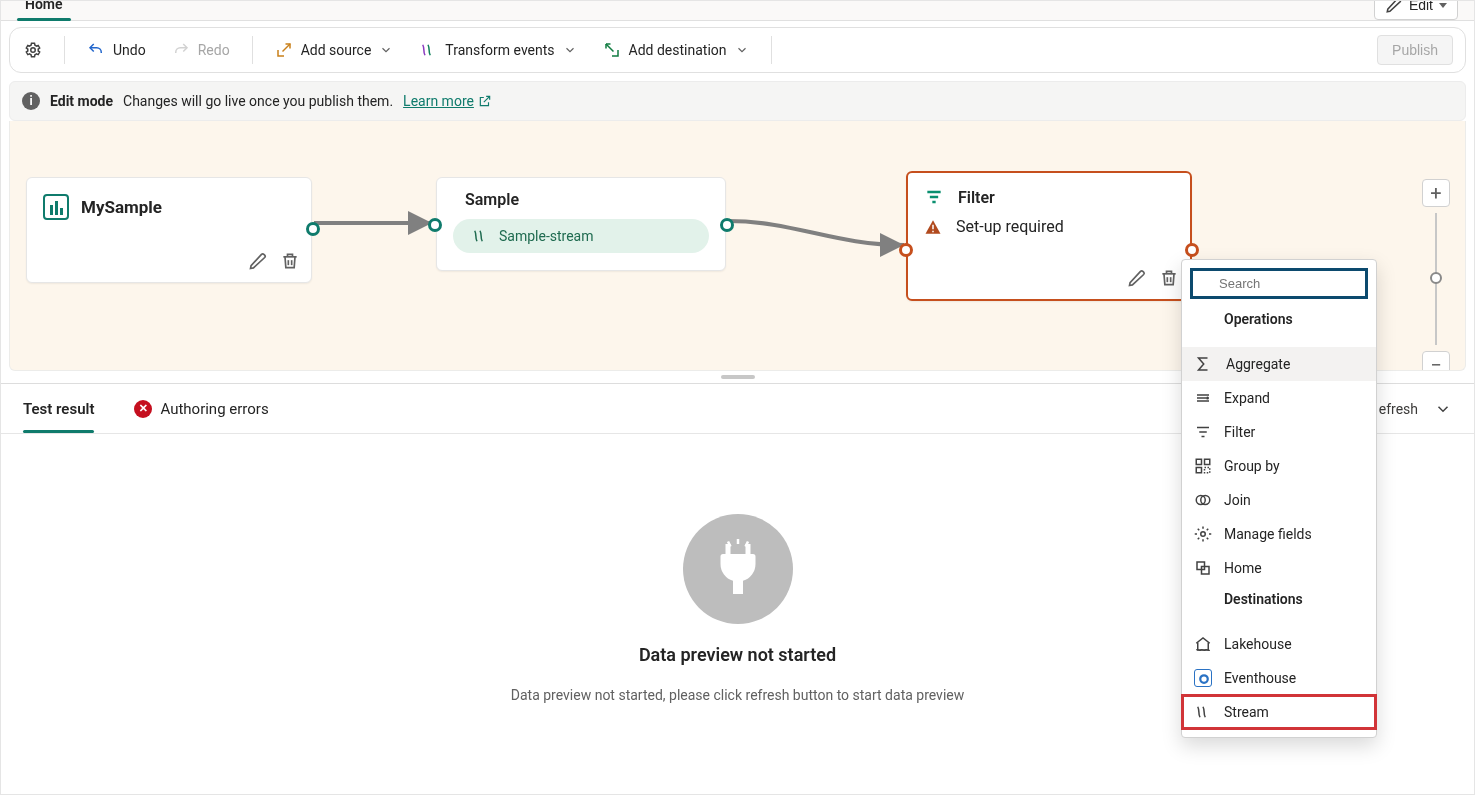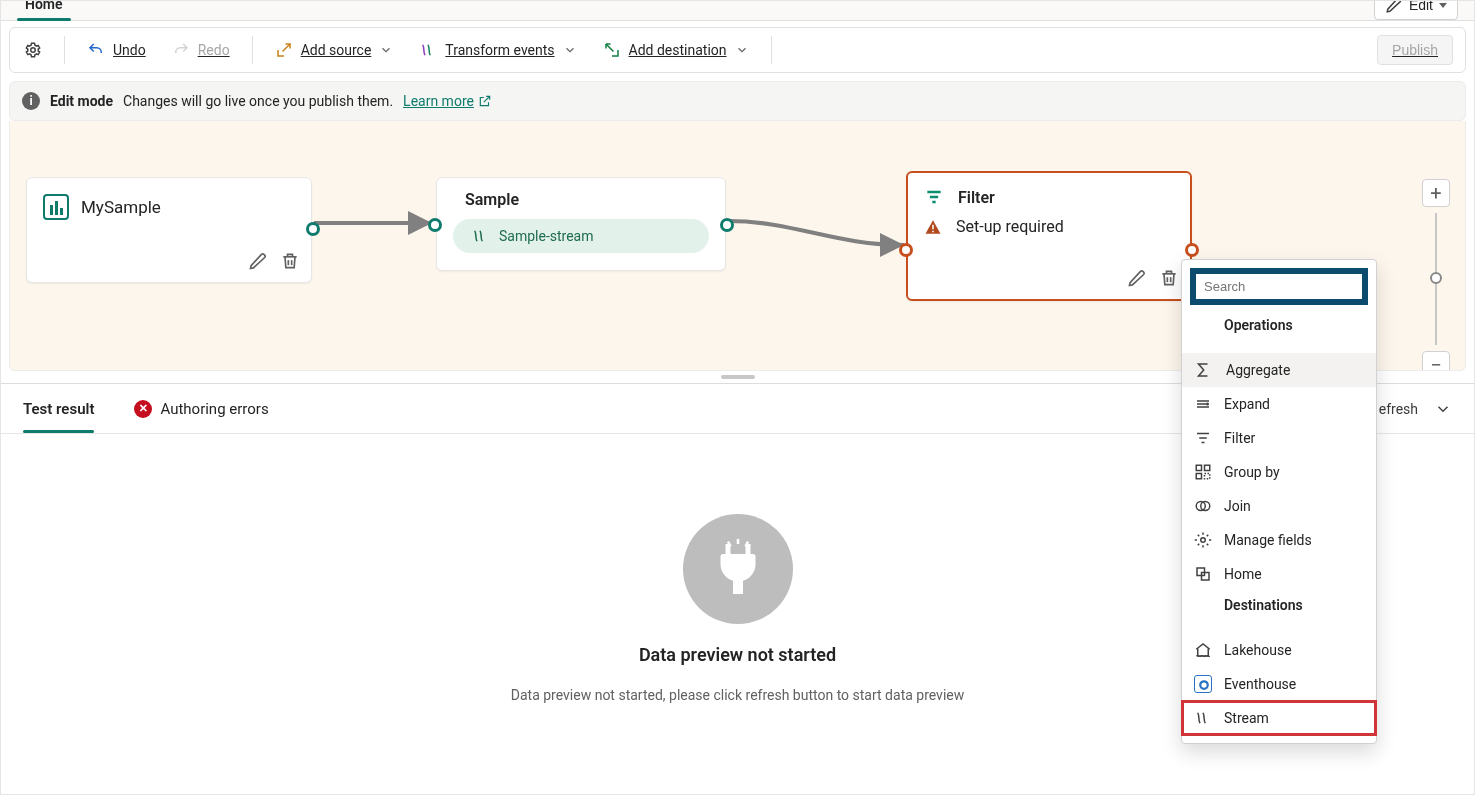--- a/index.html
+++ b/index.html
@@ -8,21 +8,21 @@
 
   
   .tabbar { display:flex; align-items:flex-end; height:20px; border-bottom:1px solid #e0e0e0; padding:0 16px; background:#faf9f8; }
   .tabbar .tab { padding:8px 8px 8px 8px; font-size:14px; font-weight:600; color:#242424; position:relative; }
   .tabbar .tab.active::after { content:""; position:absolute; left:0; right:0; bottom:-1px; height:3px; background:#0f7b6c; border-radius:2px; }
   .tabbar .spacer { flex:1; }
   .edit-btn { display:flex; align-items:center; gap:6px; border:1px solid #d1d1d1; background:#fff; border-radius:4px; padding:5px 10px; font-size:14px; cursor:pointer; color:#242424; }
   .caret-down { width:0; height:0; border-left:4px solid transparent; border-right:4px solid transparent; border-top:5px solid #616161; }
 
   
-  .toolbar { display:flex; align-items:center; height:46px; background:#fff; border:1px solid #e0e0e0; border-radius:6px; margin:6px 8px 0 8px; padding:0 4px; gap:6px;text-decoration:underline;}
+  .toolbar { display:flex; align-items:center; height:46px; background:#fff; border:1px solid #e0e0e0; border-radius:12px; margin:6px 8px 0 8px; padding:0 4px; gap:6px;}
   .tool { display:flex; align-items:center; gap:8px; padding:6px 10px; border-radius:4px; cursor:pointer; }
   .tool.disabled { color:#a6a6a6; cursor:default; }
   .tool.disabled svg { opacity:.5; }
   .vr { width:1px; height:28px; background:#e0e0e0; margin:0 6px; }
   .chev { width:14px; height:14px; }
   .spacer2 { flex:1; }
   .publish-btn { border:1px solid #e0e0e0; background:#f5f5f5; color:#a6a6a6; padding:6px 14px; border-radius:4px; margin-right:8px; cursor:default; font-size:14px;}
 
   
   .infobar { margin:8px 8px 0 8px; padding:10px 12px; background:#f5f5f4; border:1px solid #ececec; border-radius:6px; display:flex; align-items:center; gap:10px; font-size:14px; }
@@ -33,21 +33,21 @@
   .canvas-wrap { position:relative; margin:0 8px; }
   .canvas { height:250px; background:#fdf6ec; border:1px solid #ececea; border-top:none; border-bottom-left-radius:6px; border-bottom-right-radius:6px; position:relative; overflow:hidden; }
   .node { position:absolute; background:#fff; border:1px solid #e6e6e6; border-radius:6px; box-shadow:0 1px 2px rgba(0,0,0,.06); }
   .node .actions { position:absolute; right:10px; bottom:10px; display:flex; gap:10px; }
   .iconbtn { width:22px; height:22px; display:flex; align-items:center; justify-content:center; color:#616161; cursor:pointer; }
   .port { position:absolute; width:14px; height:14px; border-radius:50%; background:#fff; border:3px solid #0f7b6c; }
   .port.orange { border-color:#c64f1d; }
 
   
   .n1 { left:16px; top:56px; width:286px; height:106px; }
-  .n1-head { display:flex; align-items:center; gap:12px; padding:16px 16px 0 16px; font-size:17px; font-weight:400;}
+  .n1-head { display:flex; align-items:center; gap:12px; padding:16px 16px 0 16px; font-size:17px; font-weight:700;}
   .chart-ic { width:26px; height:26px; border:2px solid #0f7b6c; border-radius:4px; display:flex; align-items:flex-end; justify-content:center; gap:2px; padding:3px;}
   .chart-ic span { width:3px; background:#0f7b6c; }
 
   
   .n2 { left:426px; top:56px; width:290px; height:94px; }
   .n2-title { padding:12px 18px 6px 28px; font-weight:600; font-size:16px;}
   .pill { margin:4px 16px 14px 16px; background:#e2f2ea; border-radius:18px; padding:8px 18px; display:flex; gap:10px; align-items:center; color:#1f6b50; font-size:14px; }
 
   
   .n3 { left:896px; top:50px; width:286px; height:130px; border:2px solid #c64f1d; }
@@ -79,21 +79,21 @@
   .right-controls { display:flex; align-items:center; gap:16px; color:#3b3a39;}
   .select-like { border:1px solid #bdbdbd; border-radius:4px; padding:5px 10px; display:flex; align-items:center; gap:8px; cursor:pointer;}
 
   .preview { flex:1; display:flex; flex-direction:column; align-items:center; justify-content:center; gap:10px; color:#3b3a39;}
   .plug-circle { width:110px; height:110px; border-radius:50%; background:#bdbdbd; display:flex; align-items:center; justify-content:center; }
   .preview h3 { margin:10px 0 8px 0; font-size:18px; font-weight:600; color:#242424;}
   .preview p { margin:4px 0 0 0; color:#616161; font-size:14px;}
 
   
   .dropdown { position:absolute; left:1180px; top:258px; width:196px; background:#fff; border:1px solid #d1d1d1; border-radius:4px; box-shadow:0 8px 20px rgba(0,0,0,.15); z-index:50; padding:8px 0 8px 0;}
-  .dropdown input { width:calc(100% - 16px); margin:0 8px 6px 8px; padding:5px 8px; border:6px solid #0c4a6e; font-size:13px; outline:none; }
+  .dropdown input { width:calc(100% - 16px); margin:0 8px 6px 8px; padding:5px 26px; border:3px solid #0c4a6e; font-size:13px; outline:none; }
   .dd-header { font-weight:600; padding:6px 10px 20px 10px; font-size:14px;margin-left:32px;}
   .dd-item { display:flex; align-items:center; gap:12px; padding:8px 12px; font-size:14px; cursor:pointer; }
   .dd-item:hover, .dd-item.hover { background:#f3f2f1;gap:14px; }
   .dd-item svg, .dd-item .dd-ic { width:18px; height:18px; flex-shrink:0; color:#424242;}
   .dd-item.highlight { outline:3px solid #d13438; outline-offset:-2px; }
 
   
   .ic { width:18px; height:18px; display:inline-block; }
 </style>
 </head>

